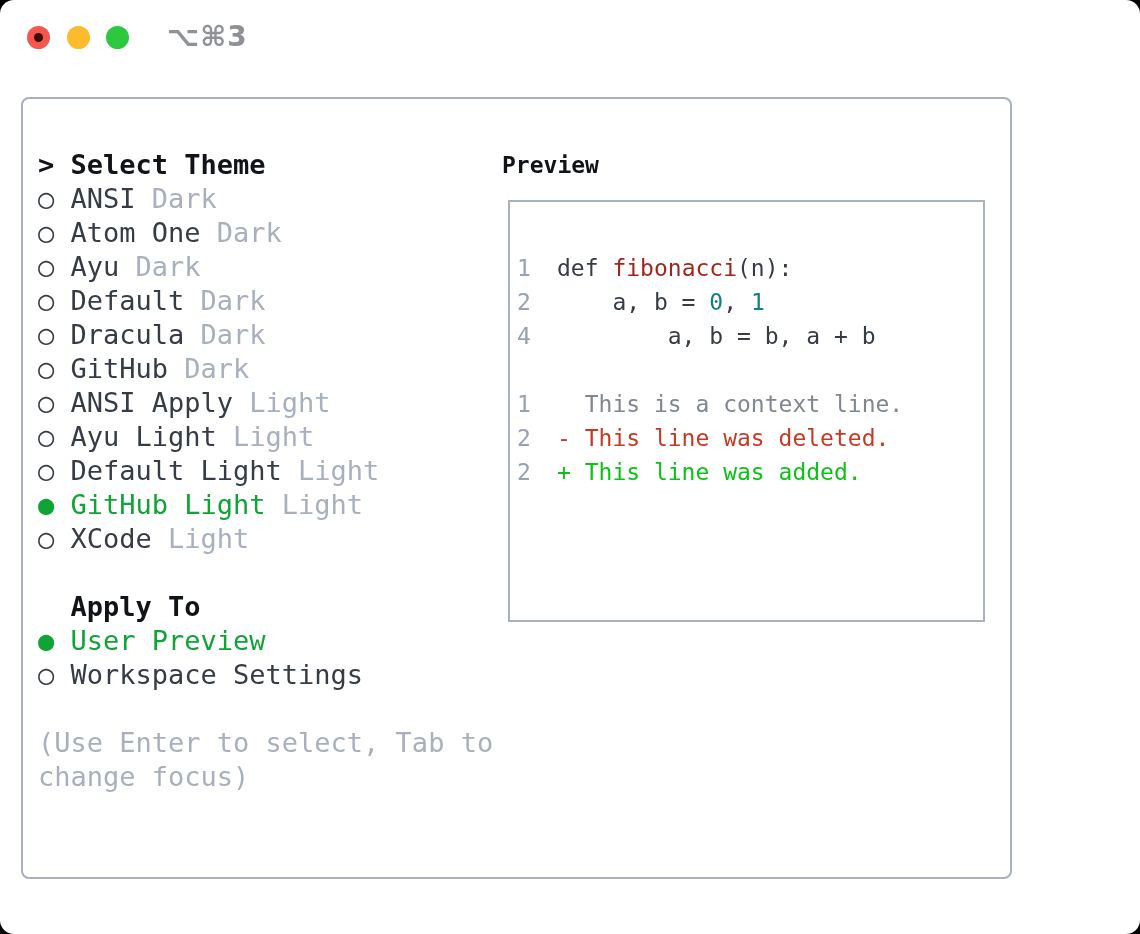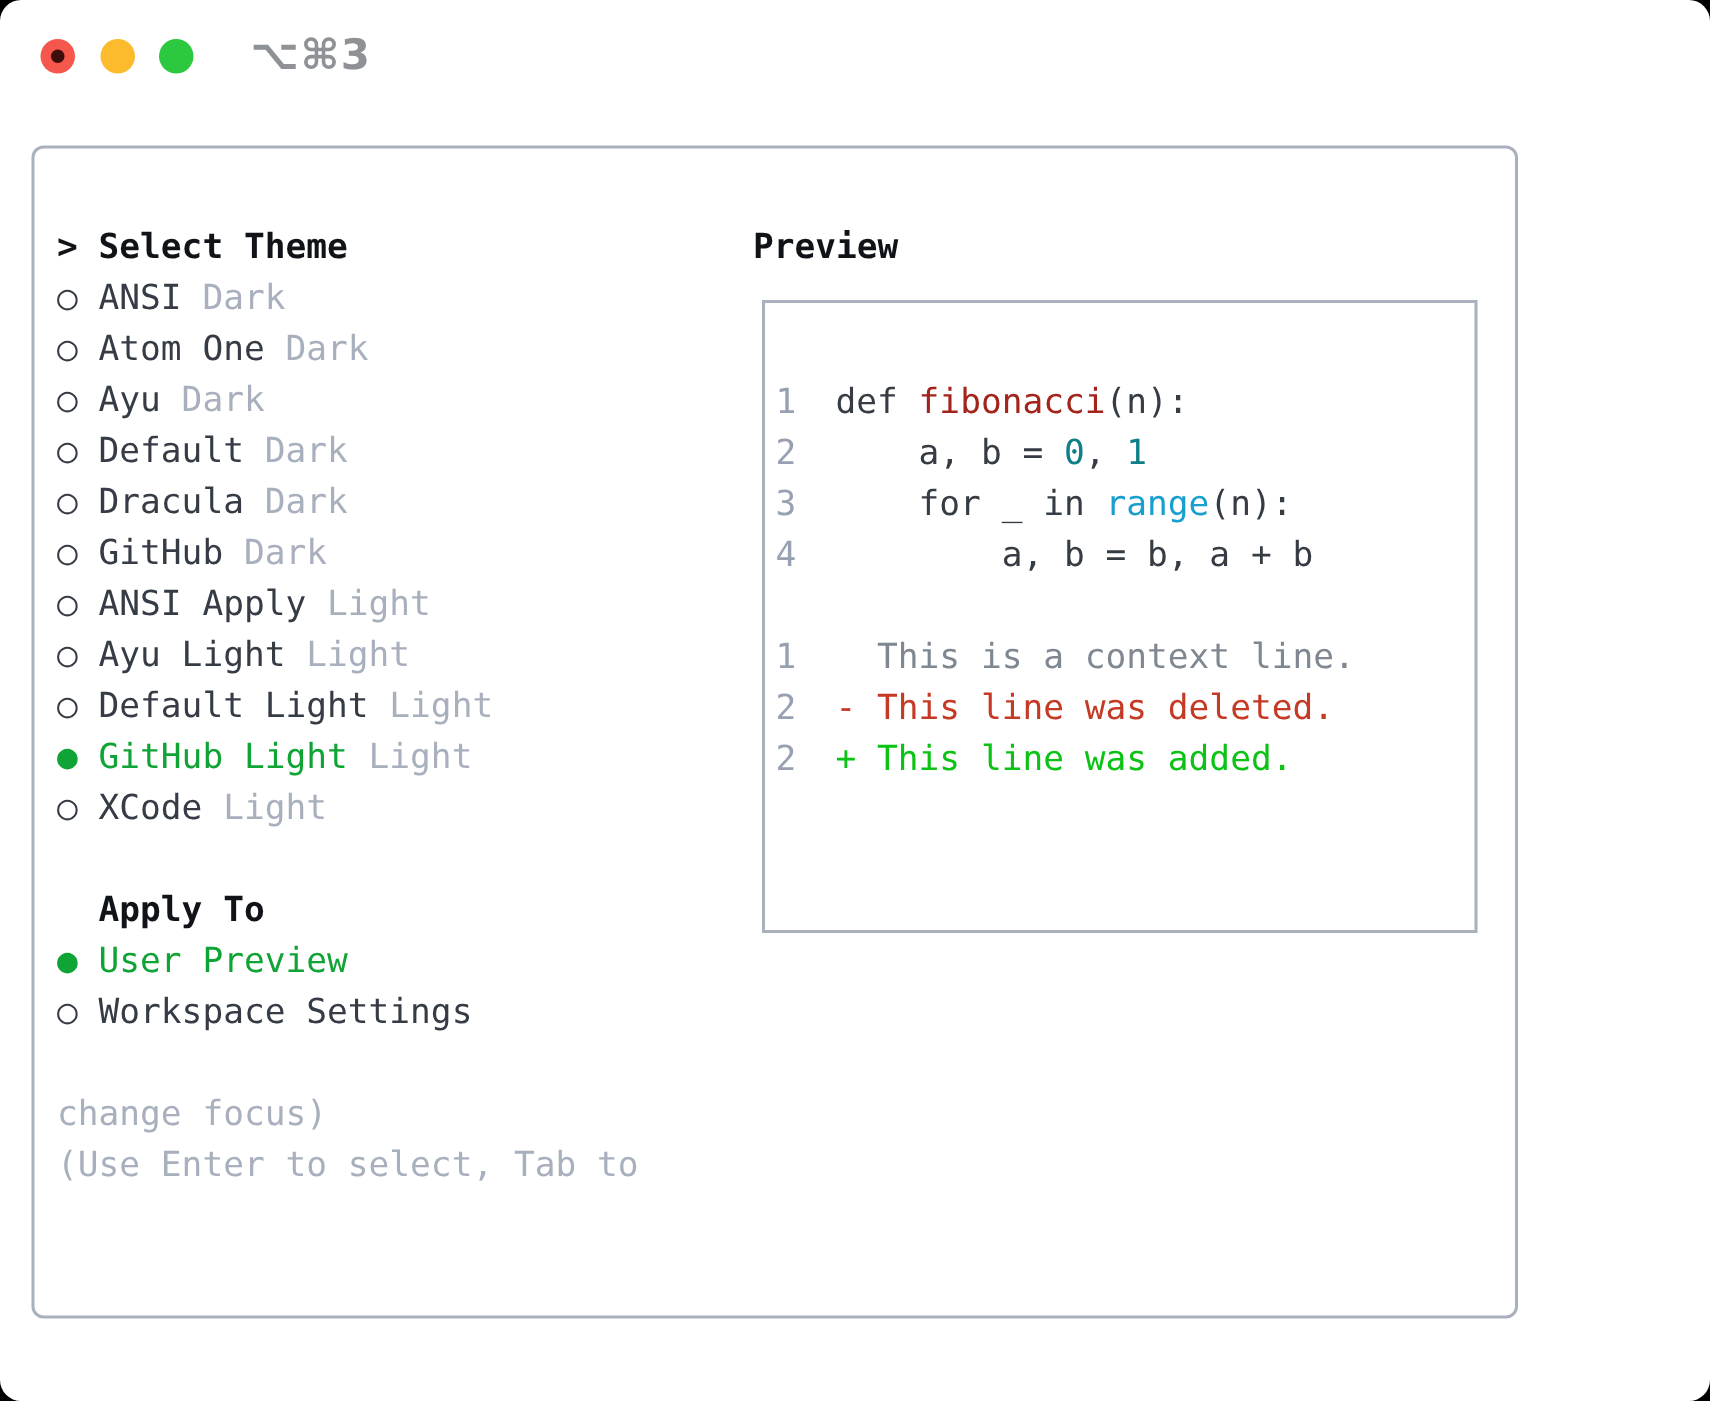--- a/index.html
+++ b/index.html
@@ -15,21 +15,21 @@
   .light.yellow{left:67px;background:var(--traffic-yellow,#fcbb2d);}
   .light.green{left:106px;background:var(--traffic-green,#2bc840);}
   .shortcut{position:absolute;left:167px;top:20px;font-family:"DejaVu Sans","Liberation Sans",sans-serif;
             font-weight:bold;font-size:28px;color:var(--shortcut-gray,#8e9195);letter-spacing:1px;}
 
   
   .panel{position:absolute;left:21px;top:97px;width:991px;height:782px;box-sizing:border-box;
          border:2px solid var(--panel-border,#a9b1bc);border-radius:8px;background:#fff;}
 
   
-  .left-col{position:absolute;left:38px;top:148px;font-size:23px;color:var(--list-text,#363c45);}
+  .left-col{position:absolute;left:38px;top:148px;font-size:27px;color:var(--list-text,#363c45);}
   .row{height:34px;line-height:34px;white-space:pre;}
   .bullet{display:inline-block;width:2ch;}
   .hdr{font-weight:bold;color:var(--header-text,#101317);}
   .cursor{font-weight:bold;color:var(--header-text,#101317);}
   .list-row .tag{color:var(--tag-gray,#a8b0bd);}
   .list-row.selected .name,.list-row.selected .bullet{color:var(--selected-green,#10a335);}
   .apply-row.selected .name,.apply-row.selected .bullet{color:var(--selected-green,#10a335);}
   .hint{color:var(--hint-gray,#a8b0bd);}
 
   
@@ -76,30 +76,29 @@
           <div class="row list-row selected"><span class="bullet">●</span><span class="name">GitHub Light</span><span class="tag"> Light</span></div>
           <div class="row list-row"><span class="bullet">○</span><span class="name">XCode</span><span class="tag"> Light</span></div>
         </div>
       <div class="row"></div>
       <div class="row"><span class="bullet"></span><span class="hdr">Apply To</span></div>
       <div>
           <div class="row apply-row selected"><span class="bullet">●</span><span class="name">User Preview</span></div>
           <div class="row apply-row"><span class="bullet">○</span><span class="name">Workspace Settings</span></div>
         </div>
       <div class="row"></div>
+      <div class="row hint">(Use Enter to select, Tab to</div>
       <div class="row hint">change focus)</div>
-      <div class="row hint">(Use Enter to select, Tab to</div>
     </div>
 
     <div class="preview-header row">Preview</div>
     <div class="preview-box">
       <div class="code-lines">
           <div class="crow"><span class="lnum">1</span><span class="tok-code">def </span><span class="tok-func">fibonacci</span><span class="tok-code">(n):</span></div>
           <div class="crow"><span class="lnum">2</span><span class="tok-code">    a, b = </span><span class="tok-num">0</span><span class="tok-code">, </span><span class="tok-num">1</span></div>
-          <div class="crow"><span class="lnum">3</span><span class="tok-code">    for _ in </span><span class="tok-builtin">range</span><span class="tok-code">(n):</span></div>
           <div class="crow"><span class="lnum">4</span><span class="tok-code">        a, b = b, a + b</span></div>
           <div class="crow"><span class="lnum"></span></div>
           <div class="crow"><span class="lnum">1</span><span class="tok-context">  This is a context line.</span></div>
           <div class="crow"><span class="lnum">2</span><span class="tok-deleted">- This line was deleted.</span></div>
           <div class="crow"><span class="lnum">2</span><span class="tok-added">+ This line was added.</span></div>
         </div>
     </div>
 
   </div>
 </div>

